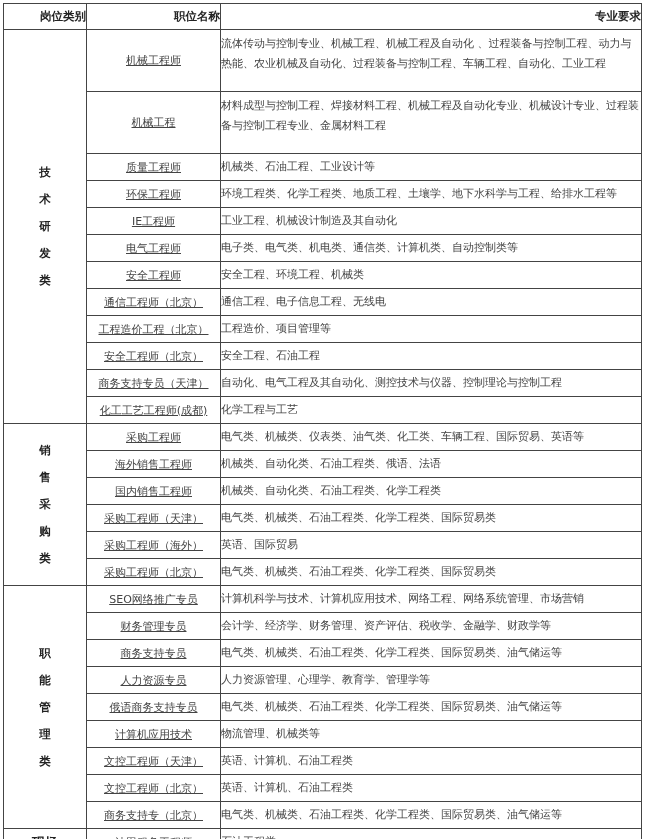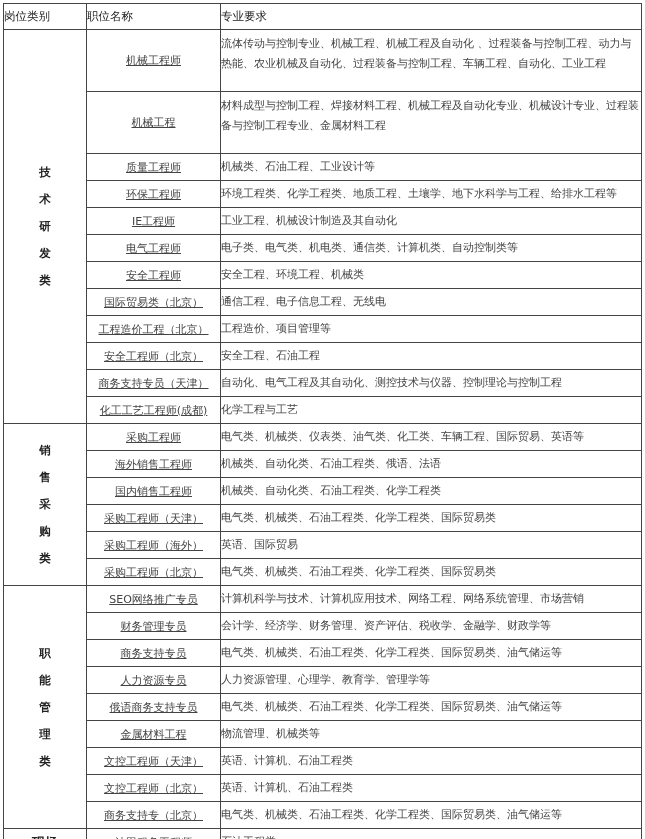--- a/index.html
+++ b/index.html
@@ -6,21 +6,21 @@
   body { width: 645px; height: 839px; overflow: hidden; position: relative;
          font-family: "DejaVu Sans", "Liberation Sans", sans-serif; color: #333333; }
   table.jobs {
     position: absolute; left: 3px; top: 3px;
     width: 638px; border-collapse: collapse; table-layout: fixed;
     font-size: 11px;
   }
   table.jobs td, table.jobs th {
     border: 1px solid #444444; padding: 0; vertical-align: middle;
   }
-  table.jobs th { height: 25px; font-weight: normal; font-size: 11.5px; text-align: left; color: #222; }
+  table.jobs th { height: 25px; font-weight: bold; font-size: 11.5px; text-align: right; color: #222; }
   col.c1 { width: 83px; }
   col.c2 { width: 134px; }
   col.c3 { width: 421px; }
   td.cat { text-align: center; font-weight: bold; color: #222; }
   td.cat .vchars span { display: block; line-height: 27px; font-size: 11.5px; }
   td.cat .hchars span { display: block; line-height: 26px; font-size: 13px; }
   td.pos { text-align: center; color: #444; padding-bottom: 6px; text-decoration: underline; }
   td.req { text-align: left; padding: 0 0 6px 6px; color: #444; line-height: 20px; }
   tr.r1 td { height: 26px; }
   tr.r2 td { height: 43px; }
@@ -75,21 +75,21 @@
     </tr>
     <tr class="r1">
       <td class="pos">电气工程师</td>
       <td class="req">电子类、电气类、机电类、通信类、计算机类、自动控制类等</td>
     </tr>
     <tr class="r1">
       <td class="pos">安全工程师</td>
       <td class="req">安全工程、环境工程、机械类</td>
     </tr>
     <tr class="r1">
-      <td class="pos">国际贸易类（北京）</td>
+      <td class="pos">通信工程师（北京）</td>
       <td class="req">通信工程、电子信息工程、无线电</td>
     </tr>
     <tr class="r1">
       <td class="pos">工程造价工程（北京）</td>
       <td class="req">工程造价、项目管理等</td>
     </tr>
     <tr class="r1">
       <td class="pos">安全工程师（北京）</td>
       <td class="req">安全工程、石油工程</td>
     </tr>
@@ -159,21 +159,21 @@
     </tr>
     <tr class="r1">
       <td class="pos">人力资源专员</td>
       <td class="req">人力资源管理、心理学、教育学、管理学等</td>
     </tr>
     <tr class="r1">
       <td class="pos">俄语商务支持专员</td>
       <td class="req">电气类、机械类、石油工程类、化学工程类、国际贸易类、油气储运等</td>
     </tr>
     <tr class="r1">
-      <td class="pos">金属材料工程</td>
+      <td class="pos">计算机应用技术</td>
       <td class="req">物流管理、机械类等</td>
     </tr>
     <tr class="r1">
       <td class="pos">文控工程师（天津）</td>
       <td class="req">英语、计算机、石油工程类</td>
     </tr>
     <tr class="r1">
       <td class="pos">文控工程师（北京）</td>
       <td class="req">英语、计算机、石油工程类</td>
     </tr>

